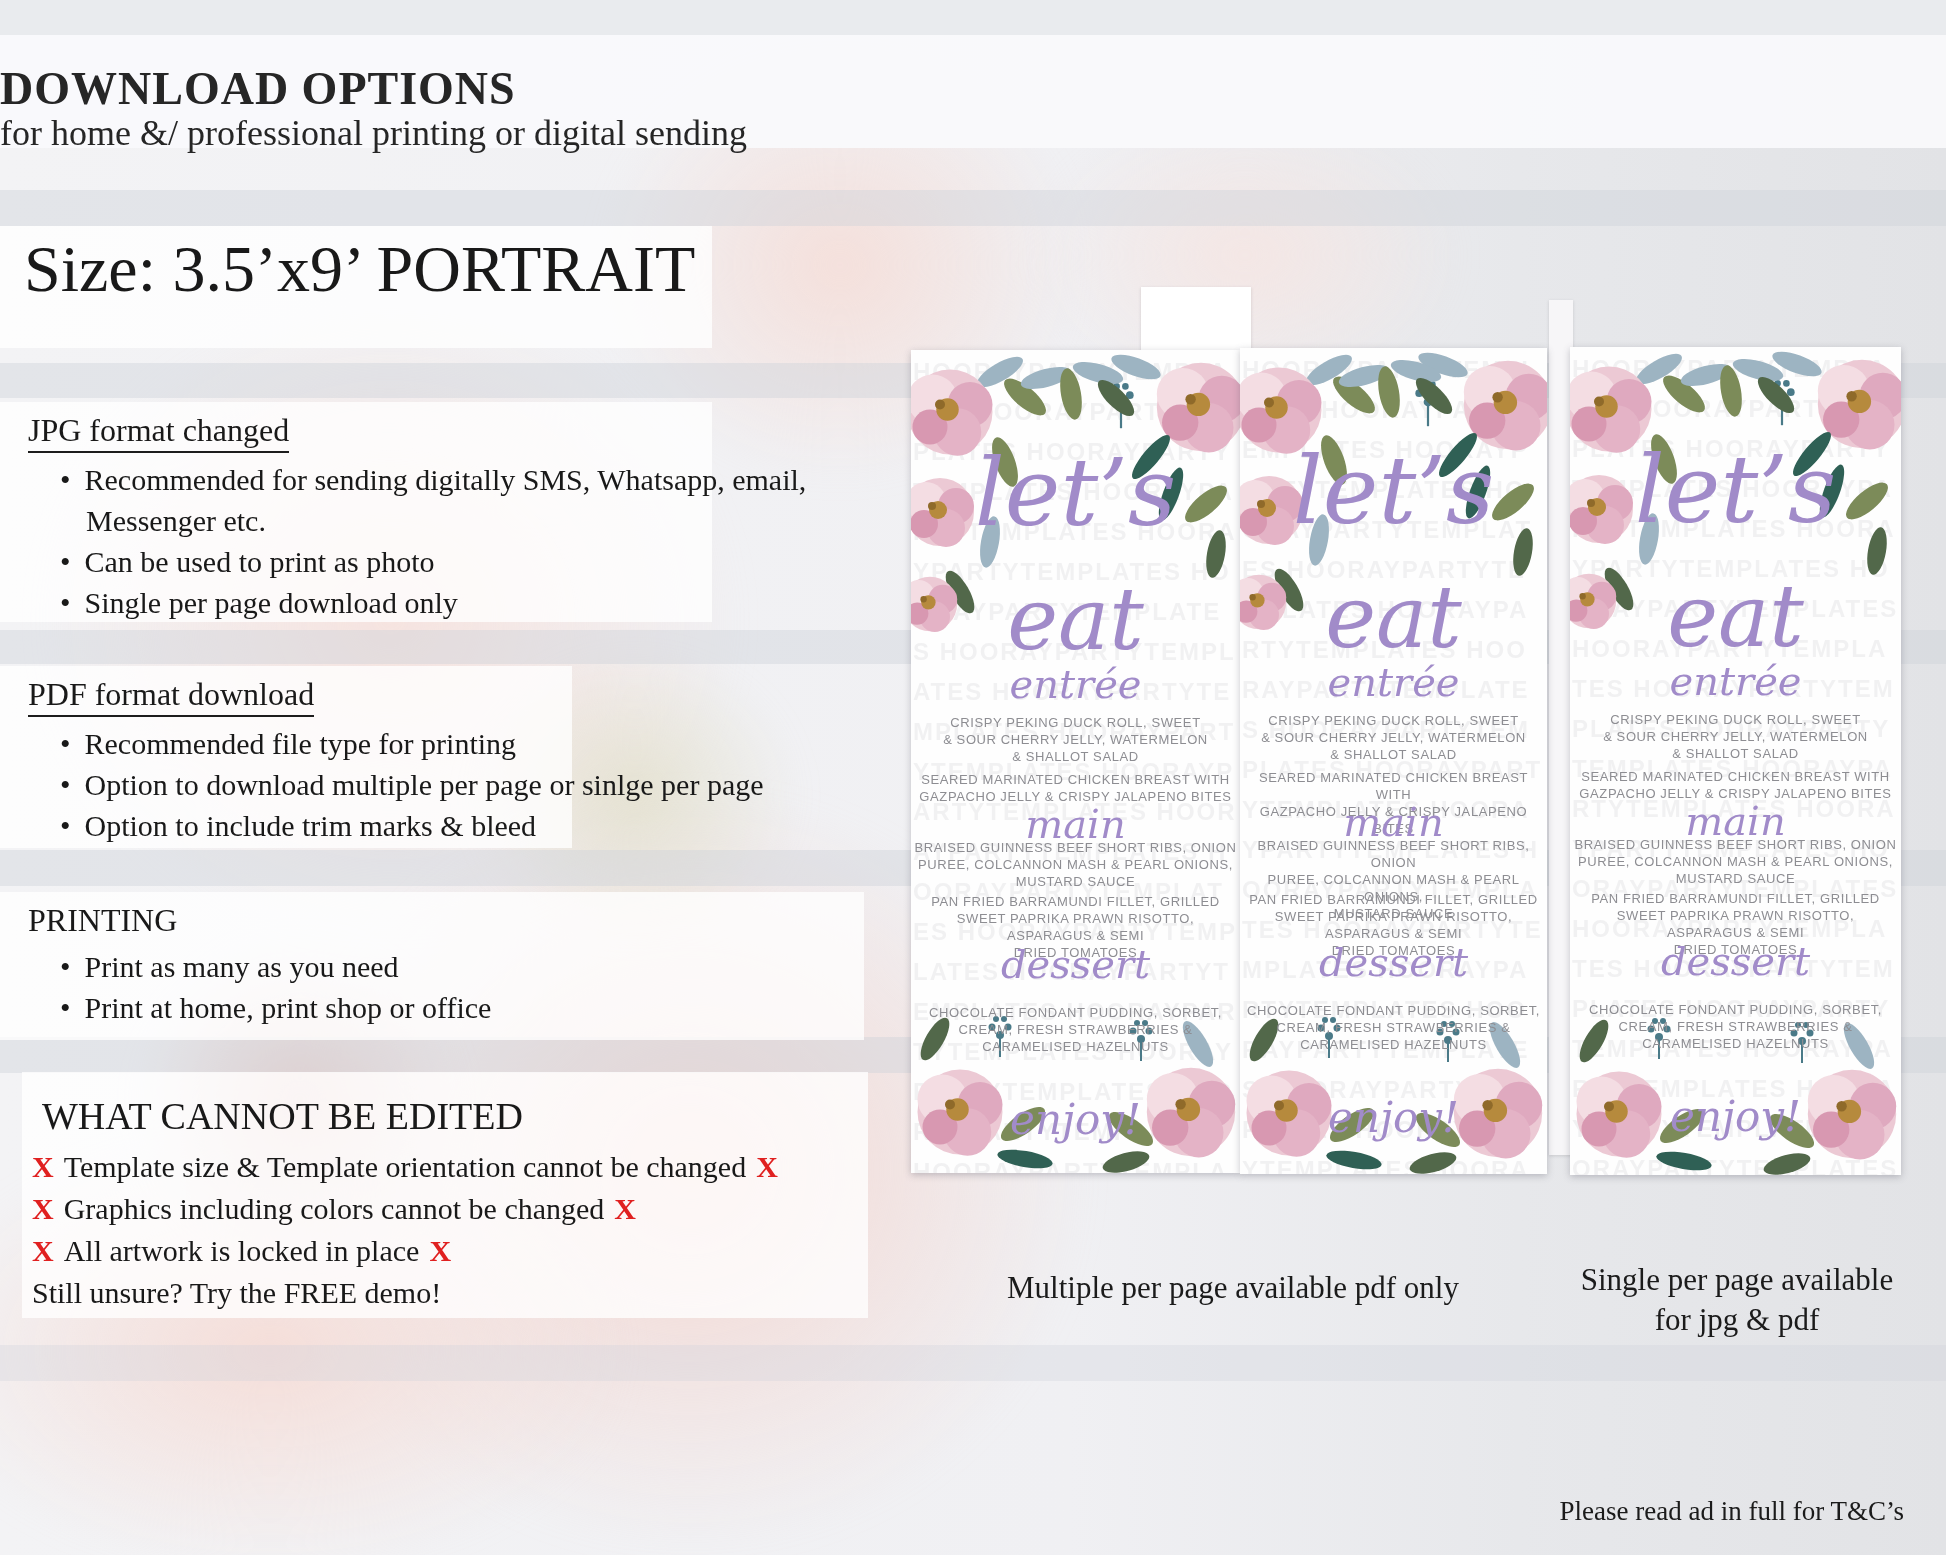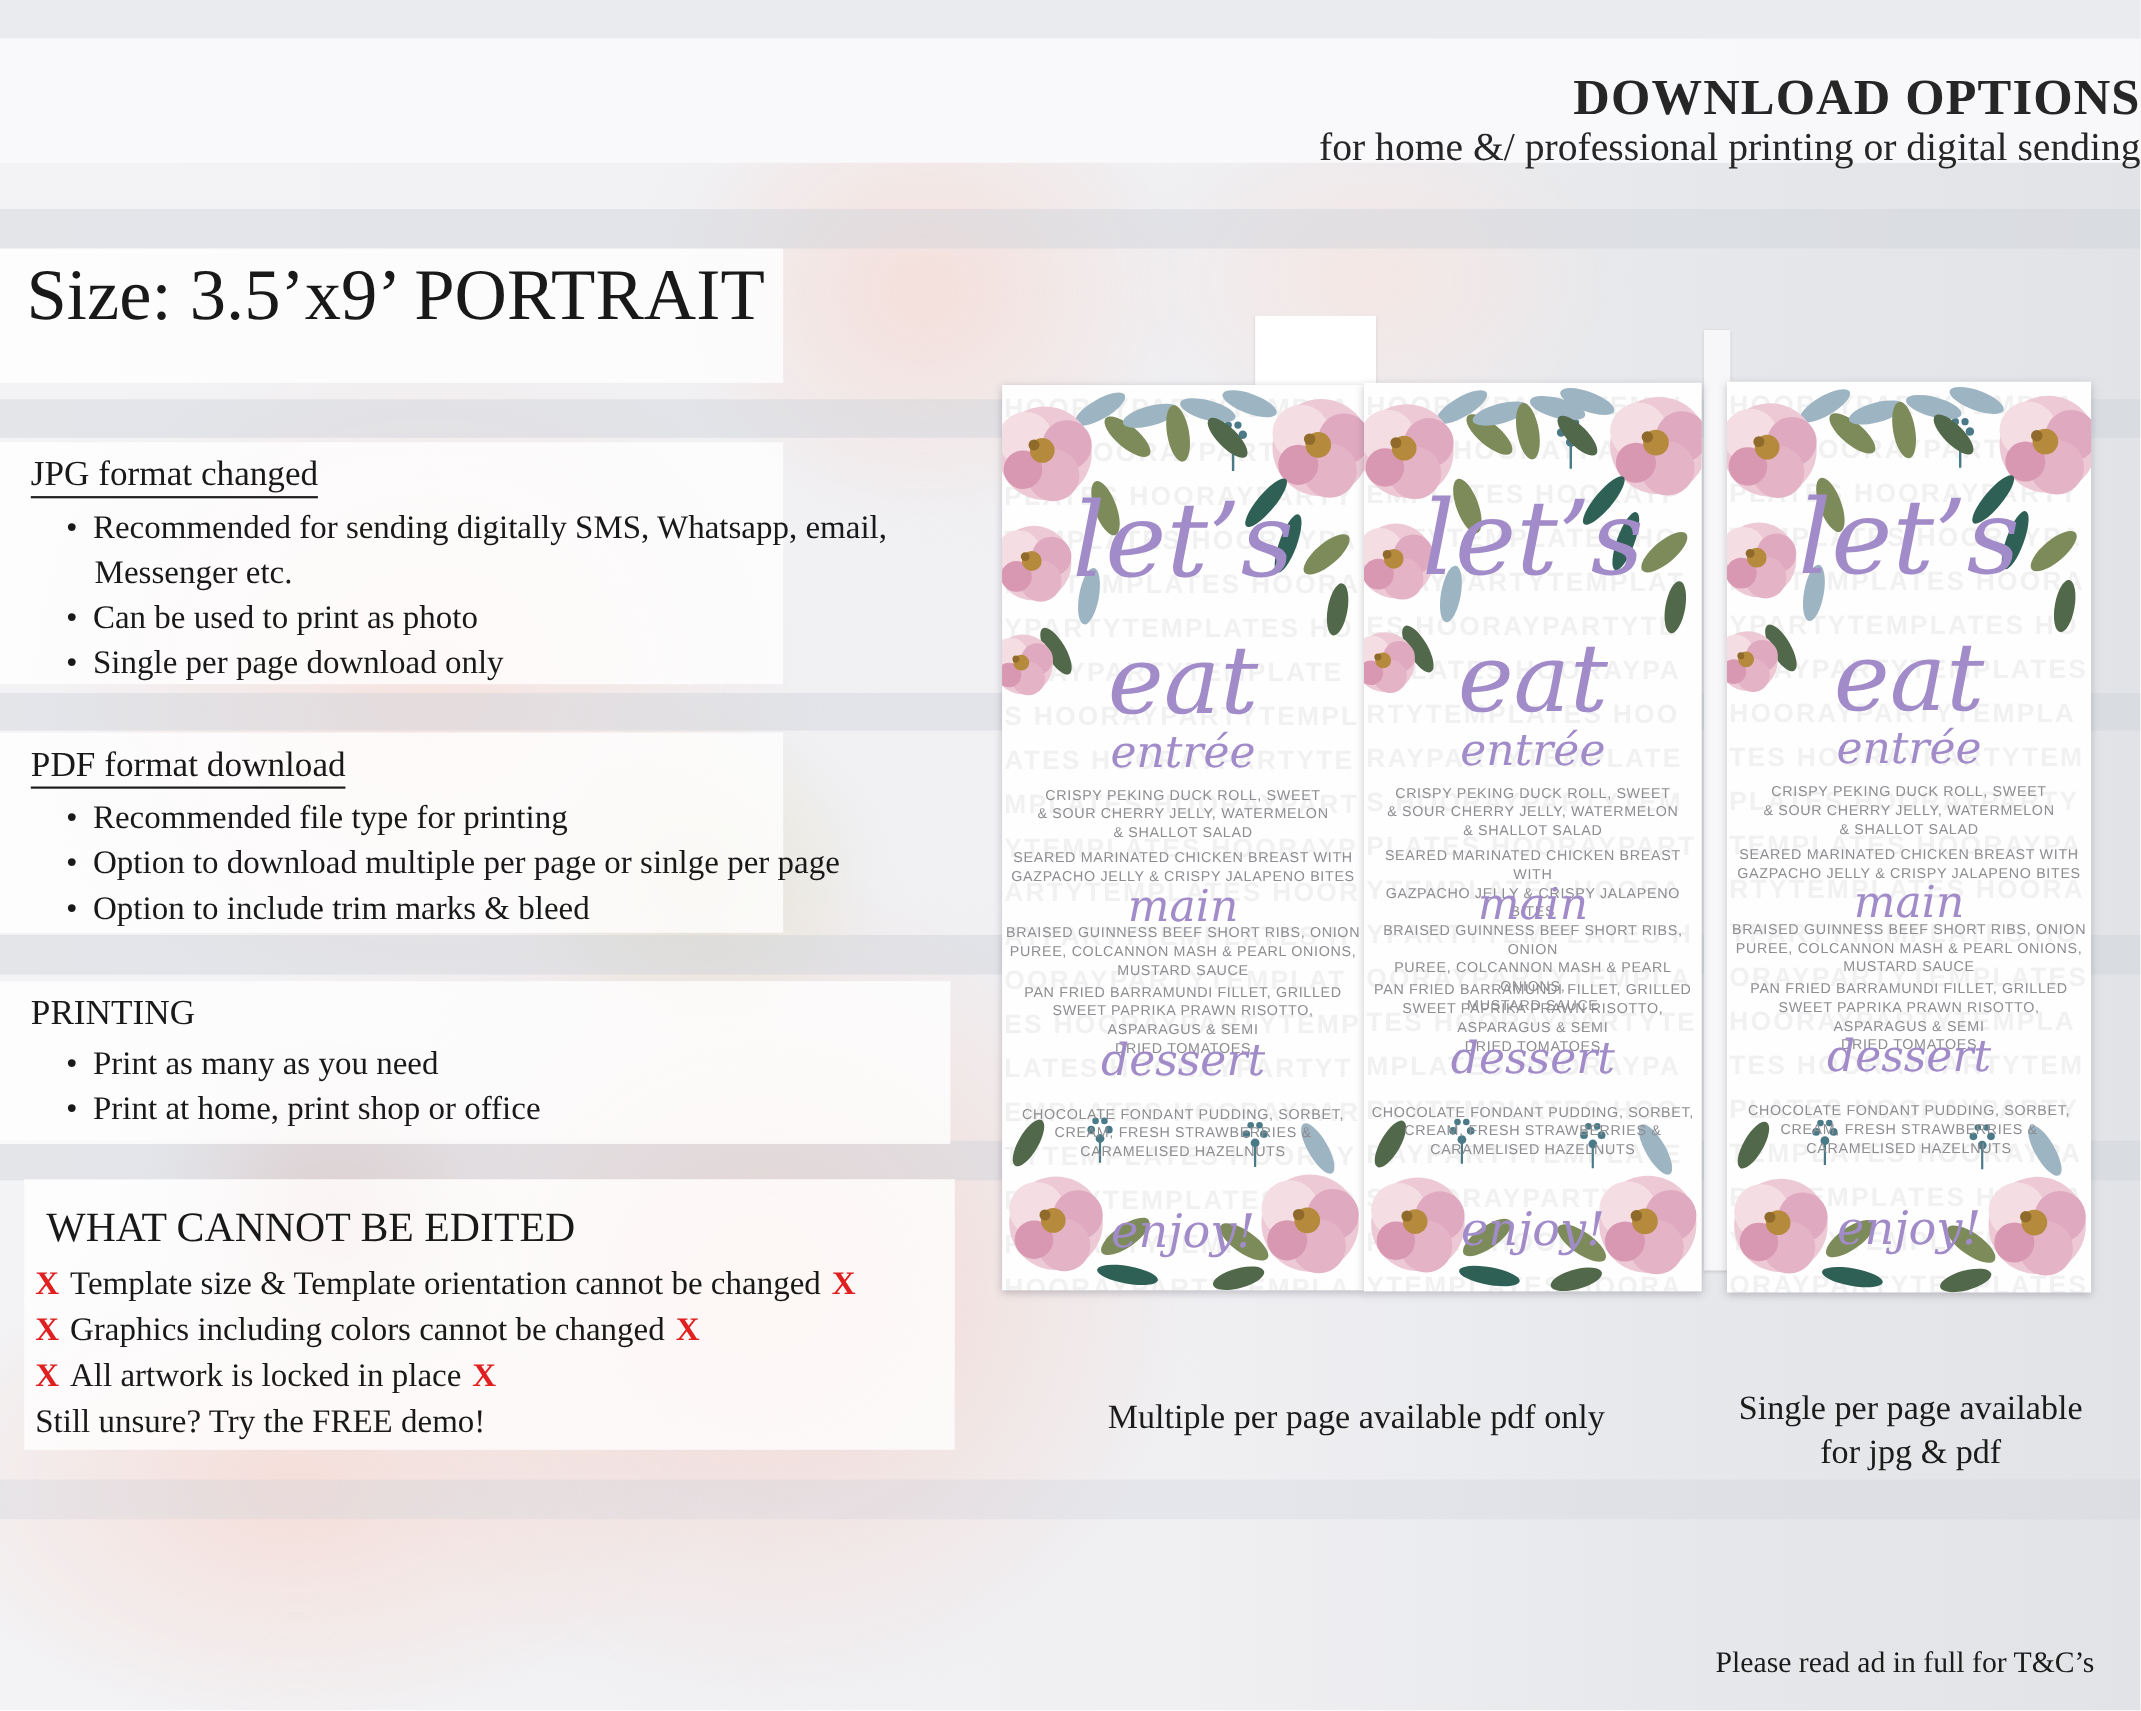--- a/index.html
+++ b/index.html
@@ -22,34 +22,34 @@
   .s-top{top:0;height:35px;background:#e9ebee;}
   .s-header{top:35px;height:113px;background:rgba(250,250,252,.92);}
   .s1{top:190px;height:36px;background:rgba(206,210,217,.42);}
   .s2{top:363px;height:35px;background:rgba(206,210,217,.42);}
   .s3{top:630px;height:34px;background:rgba(206,210,217,.42);}
   .s4{top:850px;height:36px;background:rgba(206,210,217,.42);}
   .s5{top:1037px;height:36px;background:rgba(206,210,217,.42);}
   .s6{top:1345px;height:36px;background:rgba(206,210,217,.30);}
 
   
-  .hdr{position:absolute;left:0;width:1946px;text-align:right;color:#262626;z-index:3;}
+  .hdr{position:absolute;left:0;width:1946px;text-align:left;color:#262626;z-index:3;}
   .hdr-title{top:62px;font-size:46px;font-weight:600;letter-spacing:1px;}
   .hdr-sub{top:112px;font-size:36px;}
 
   
   .panel{position:absolute;background:rgba(255,255,255,.78);z-index:2;color:#191919;}
   .p-size{left:0;top:226px;width:712px;height:122px;padding:10px 0 0 24px;box-sizing:border-box;}
   .size-headline{font-size:66px;line-height:1.0;white-space:nowrap;}
   .size-note{margin-top:10px;font-size:27px;}
   .xmark{color:#e02020;font-weight:bold;}
   .size-note .xmark{margin:0 6px;}
 
   .p-jpg{left:0;top:402px;width:712px;height:220px;padding:8px 0 0 28px;box-sizing:border-box;}
-  .p-pdf{left:0;top:666px;width:712px;height:182px;padding:8px 0 0 28px;box-sizing:border-box;}
+  .p-pdf{left:0;top:666px;width:572px;height:182px;padding:8px 0 0 28px;box-sizing:border-box;}
   .p-print{left:0;top:892px;width:864px;height:148px;padding:8px 0 0 28px;box-sizing:border-box;}
   .sec-title{font-size:32px;line-height:40px;display:inline-block;}
   .sec-title.u{border-bottom:2px solid #1d1d1d;padding-bottom:1px;}
   .bullets{margin-top:6px;}
   .bullet-row{font-size:30px;line-height:41px;padding-left:58px;text-indent:-26px;width:840px;}
   .p-print .bullet-row{width:700px;}
   .dot{display:inline-block;text-indent:0;margin-right:14px;}
 
   .p-cannot{left:22px;top:1072px;width:846px;height:246px;padding:22px 0 0 10px;box-sizing:border-box;}
   .cannot-title{font-size:38px;padding-left:10px;}

